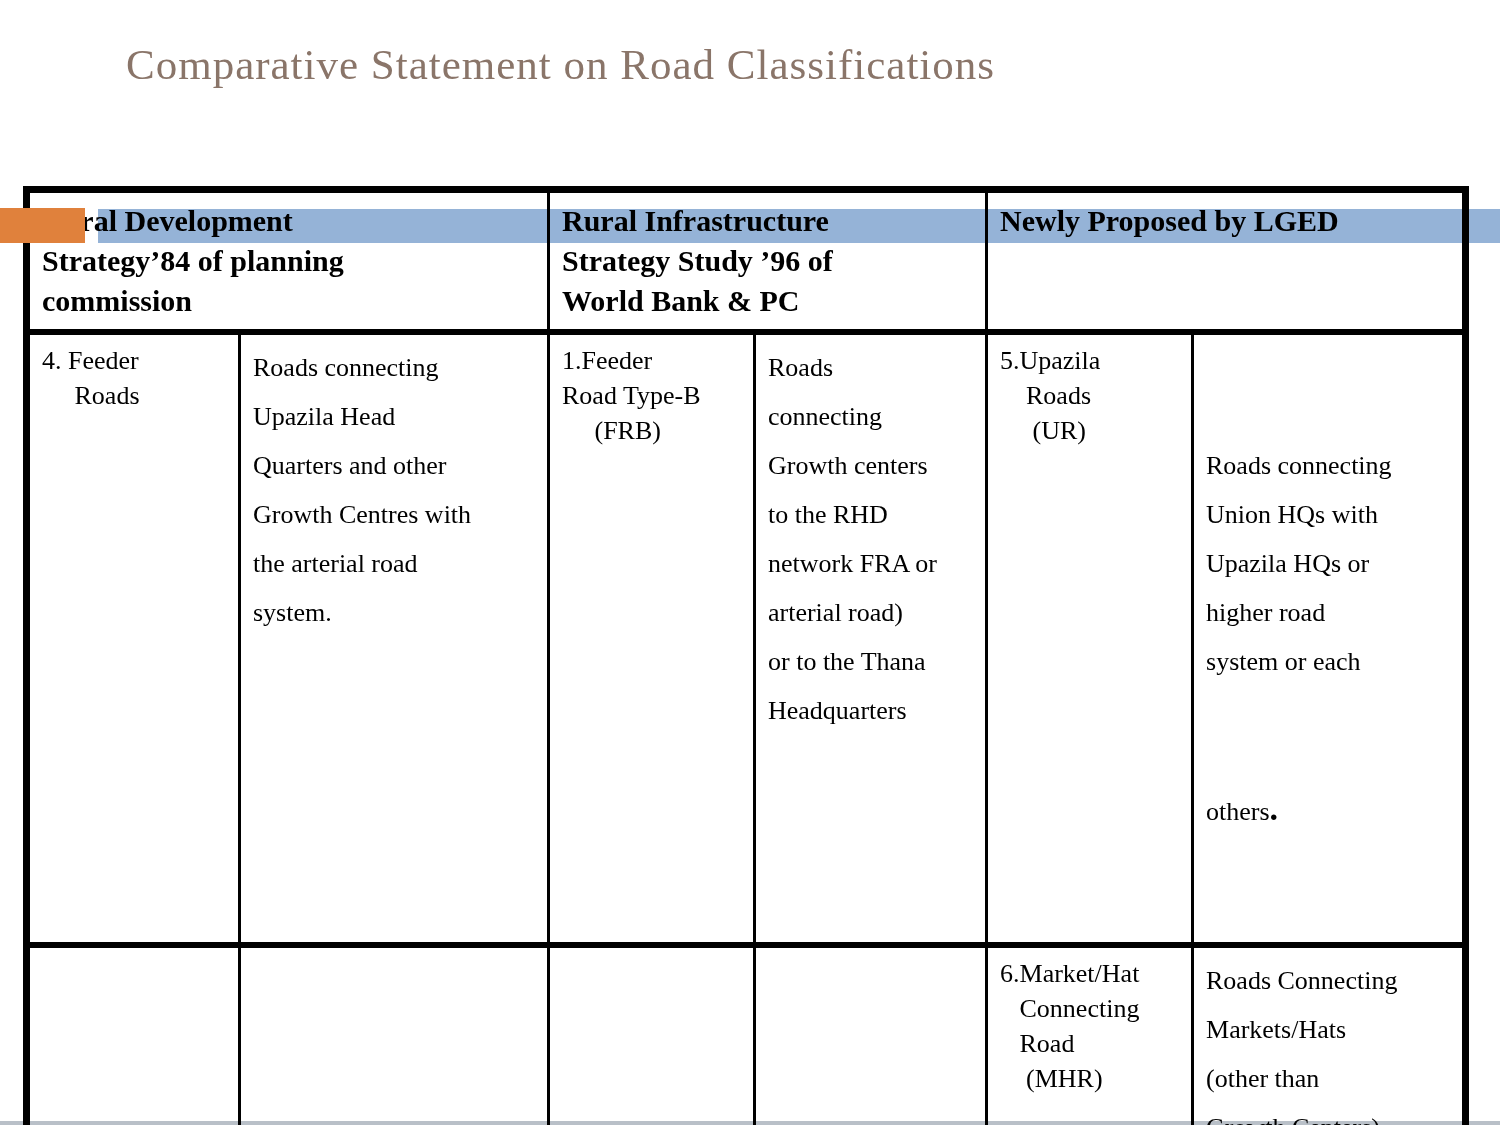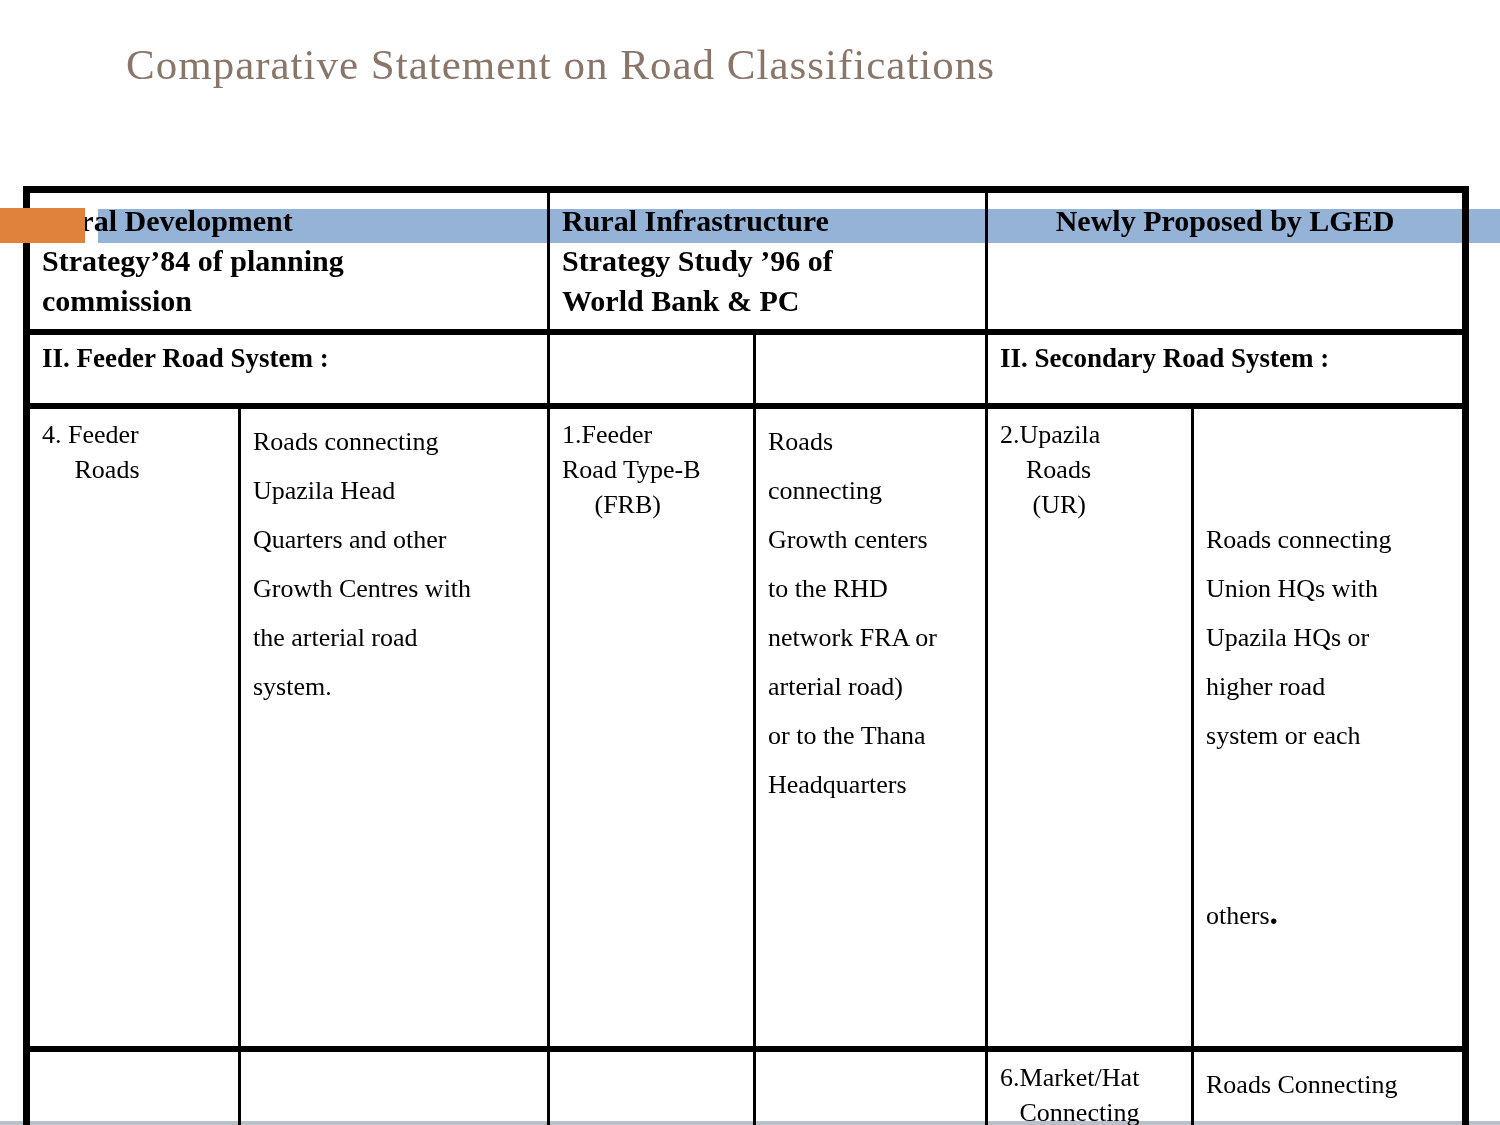--- a/index.html
+++ b/index.html
@@ -83,21 +83,21 @@
   tr.r4 { height: 297px; }
   tr.r5 { height: 291px; }
 
   .gh {
     font-weight: bold;
     font-size: 30px;
     line-height: 40px;
     padding: 8px 14px 4px 14px;
     white-space: pre-wrap;
   }
-  .gh-center { text-align: center; }
+  .gh-center { }
 
   .colhead {
     font-size: 24px;
     text-align: center;
     padding-top: 10px;
   }
 
   .section {
     font-weight: bold;
     font-size: 27px;
@@ -111,21 +111,21 @@
     padding: 10px 10px 10px 13px;
     white-space: pre-wrap;
   }
   .def-cell {
     font-size: 26px;
     line-height: 49px;
     padding: 10px 12px 10px 16px;
     white-space: pre-wrap;
   }
 
-  .others-line { margin-top: 30px; }
+  .others-line { }
   .big-period {
     font-weight: bold;
     font-size: 34px;
   }
 </style>
 </head>
 <body>
 
 <div class="slide">
 
@@ -150,26 +150,20 @@
       <td colspan="2" class="gh">Rural Development
 Strategy’84 of planning
 commission</td>
       <td colspan="2" class="gh gdiv">Rural Infrastructure
 Strategy Study ’96 of
 World Bank &amp; PC</td>
       <td colspan="2" class="gh gh-center gdiv">Newly Proposed by LGED</td>
     </tr>
 
 
-    <tr class="r3">
-      <td colspan="2" class="section">II. Feeder Road System :</td>
-      <td class="gdiv"></td>
-      <td></td>
-      <td colspan="2" class="section gdiv">II. Secondary Road System :</td>
-    </tr>
 
     <tr class="r4">
       <td class="body-cell">4. Feeder
      Roads</td>
       <td class="def-cell">Roads connecting
 Upazila Head
 Quarters and other
 Growth Centres with
 the arterial road
 system.</td>
@@ -177,21 +171,21 @@
 Road Type-B
      (FRB)</td>
       <td class="def-cell">Roads
 connecting
 Growth centers
 to the RHD
 network FRA or
 arterial road)
 or to the Thana
 Headquarters</td>
-      <td class="body-cell gdiv">2.Upazila
+      <td class="body-cell gdiv">5.Upazila
     Roads
      (UR)</td>
       <td class="def-cell">
         <div>Roads connecting
 Union HQs with
 Upazila HQs or
 higher road
 system or each</div>
         <div class="others-line"><span>others</span><span class="big-period">.</span></div>
       </td>

